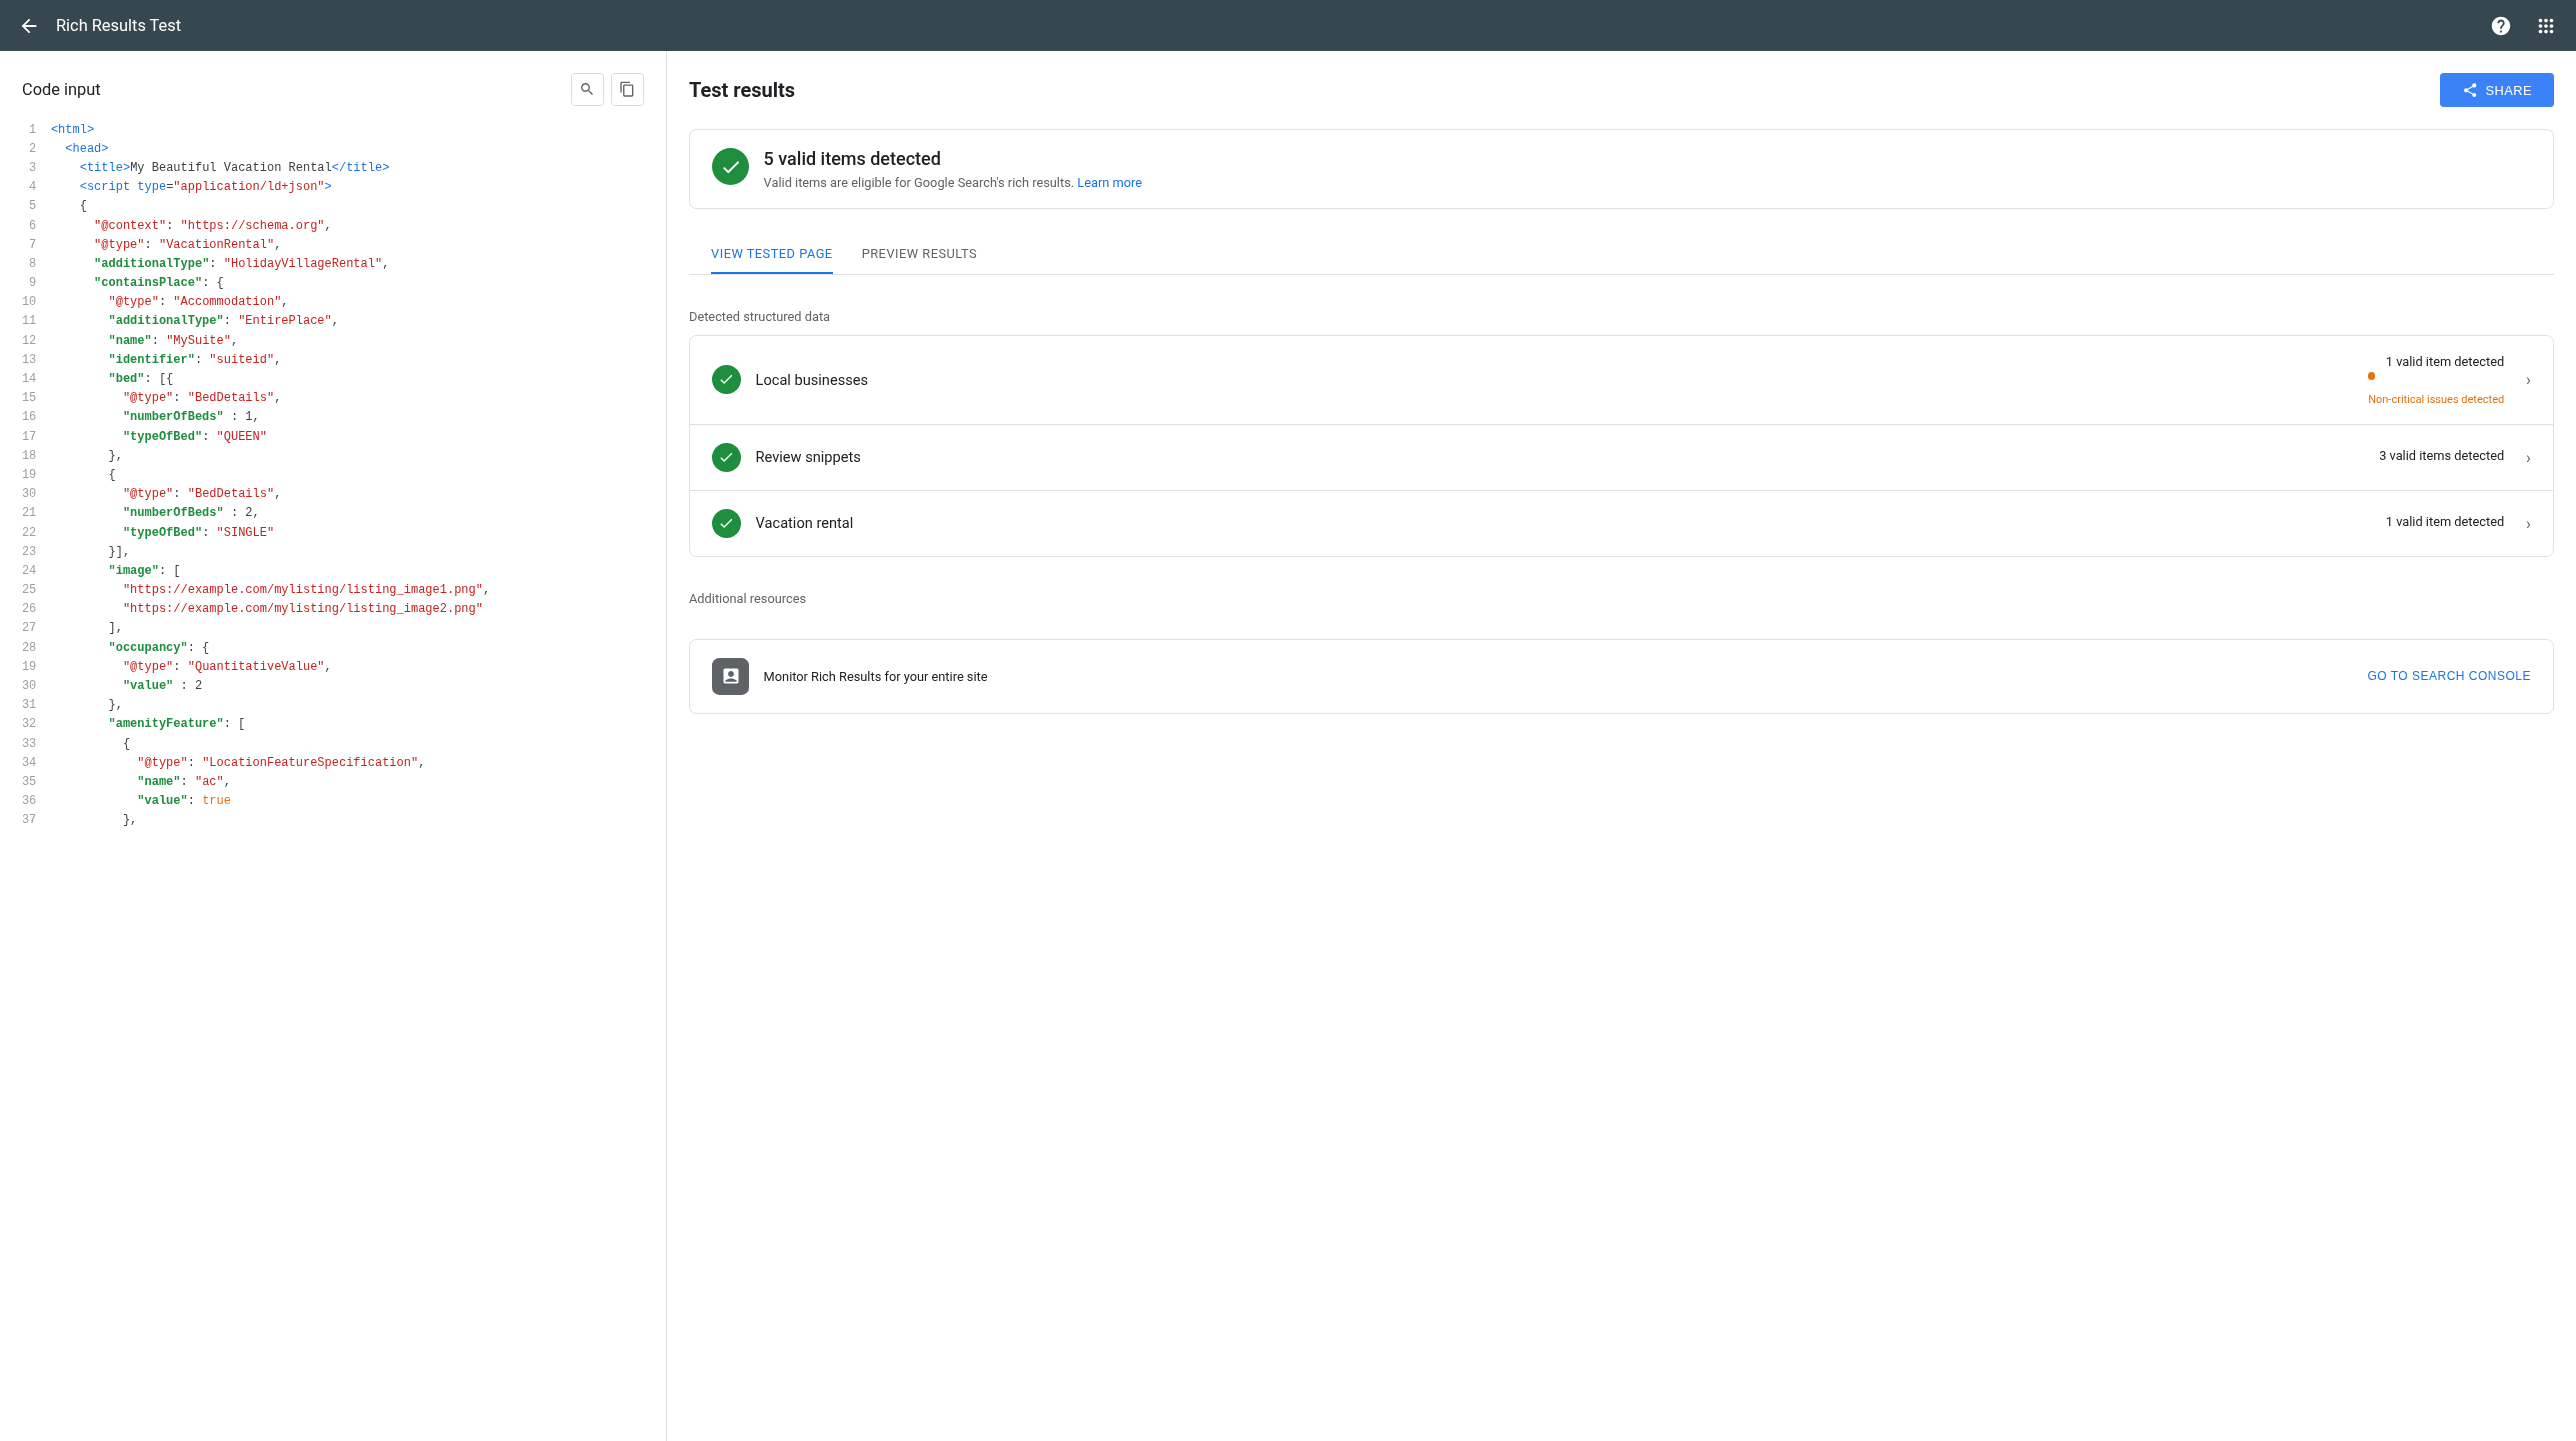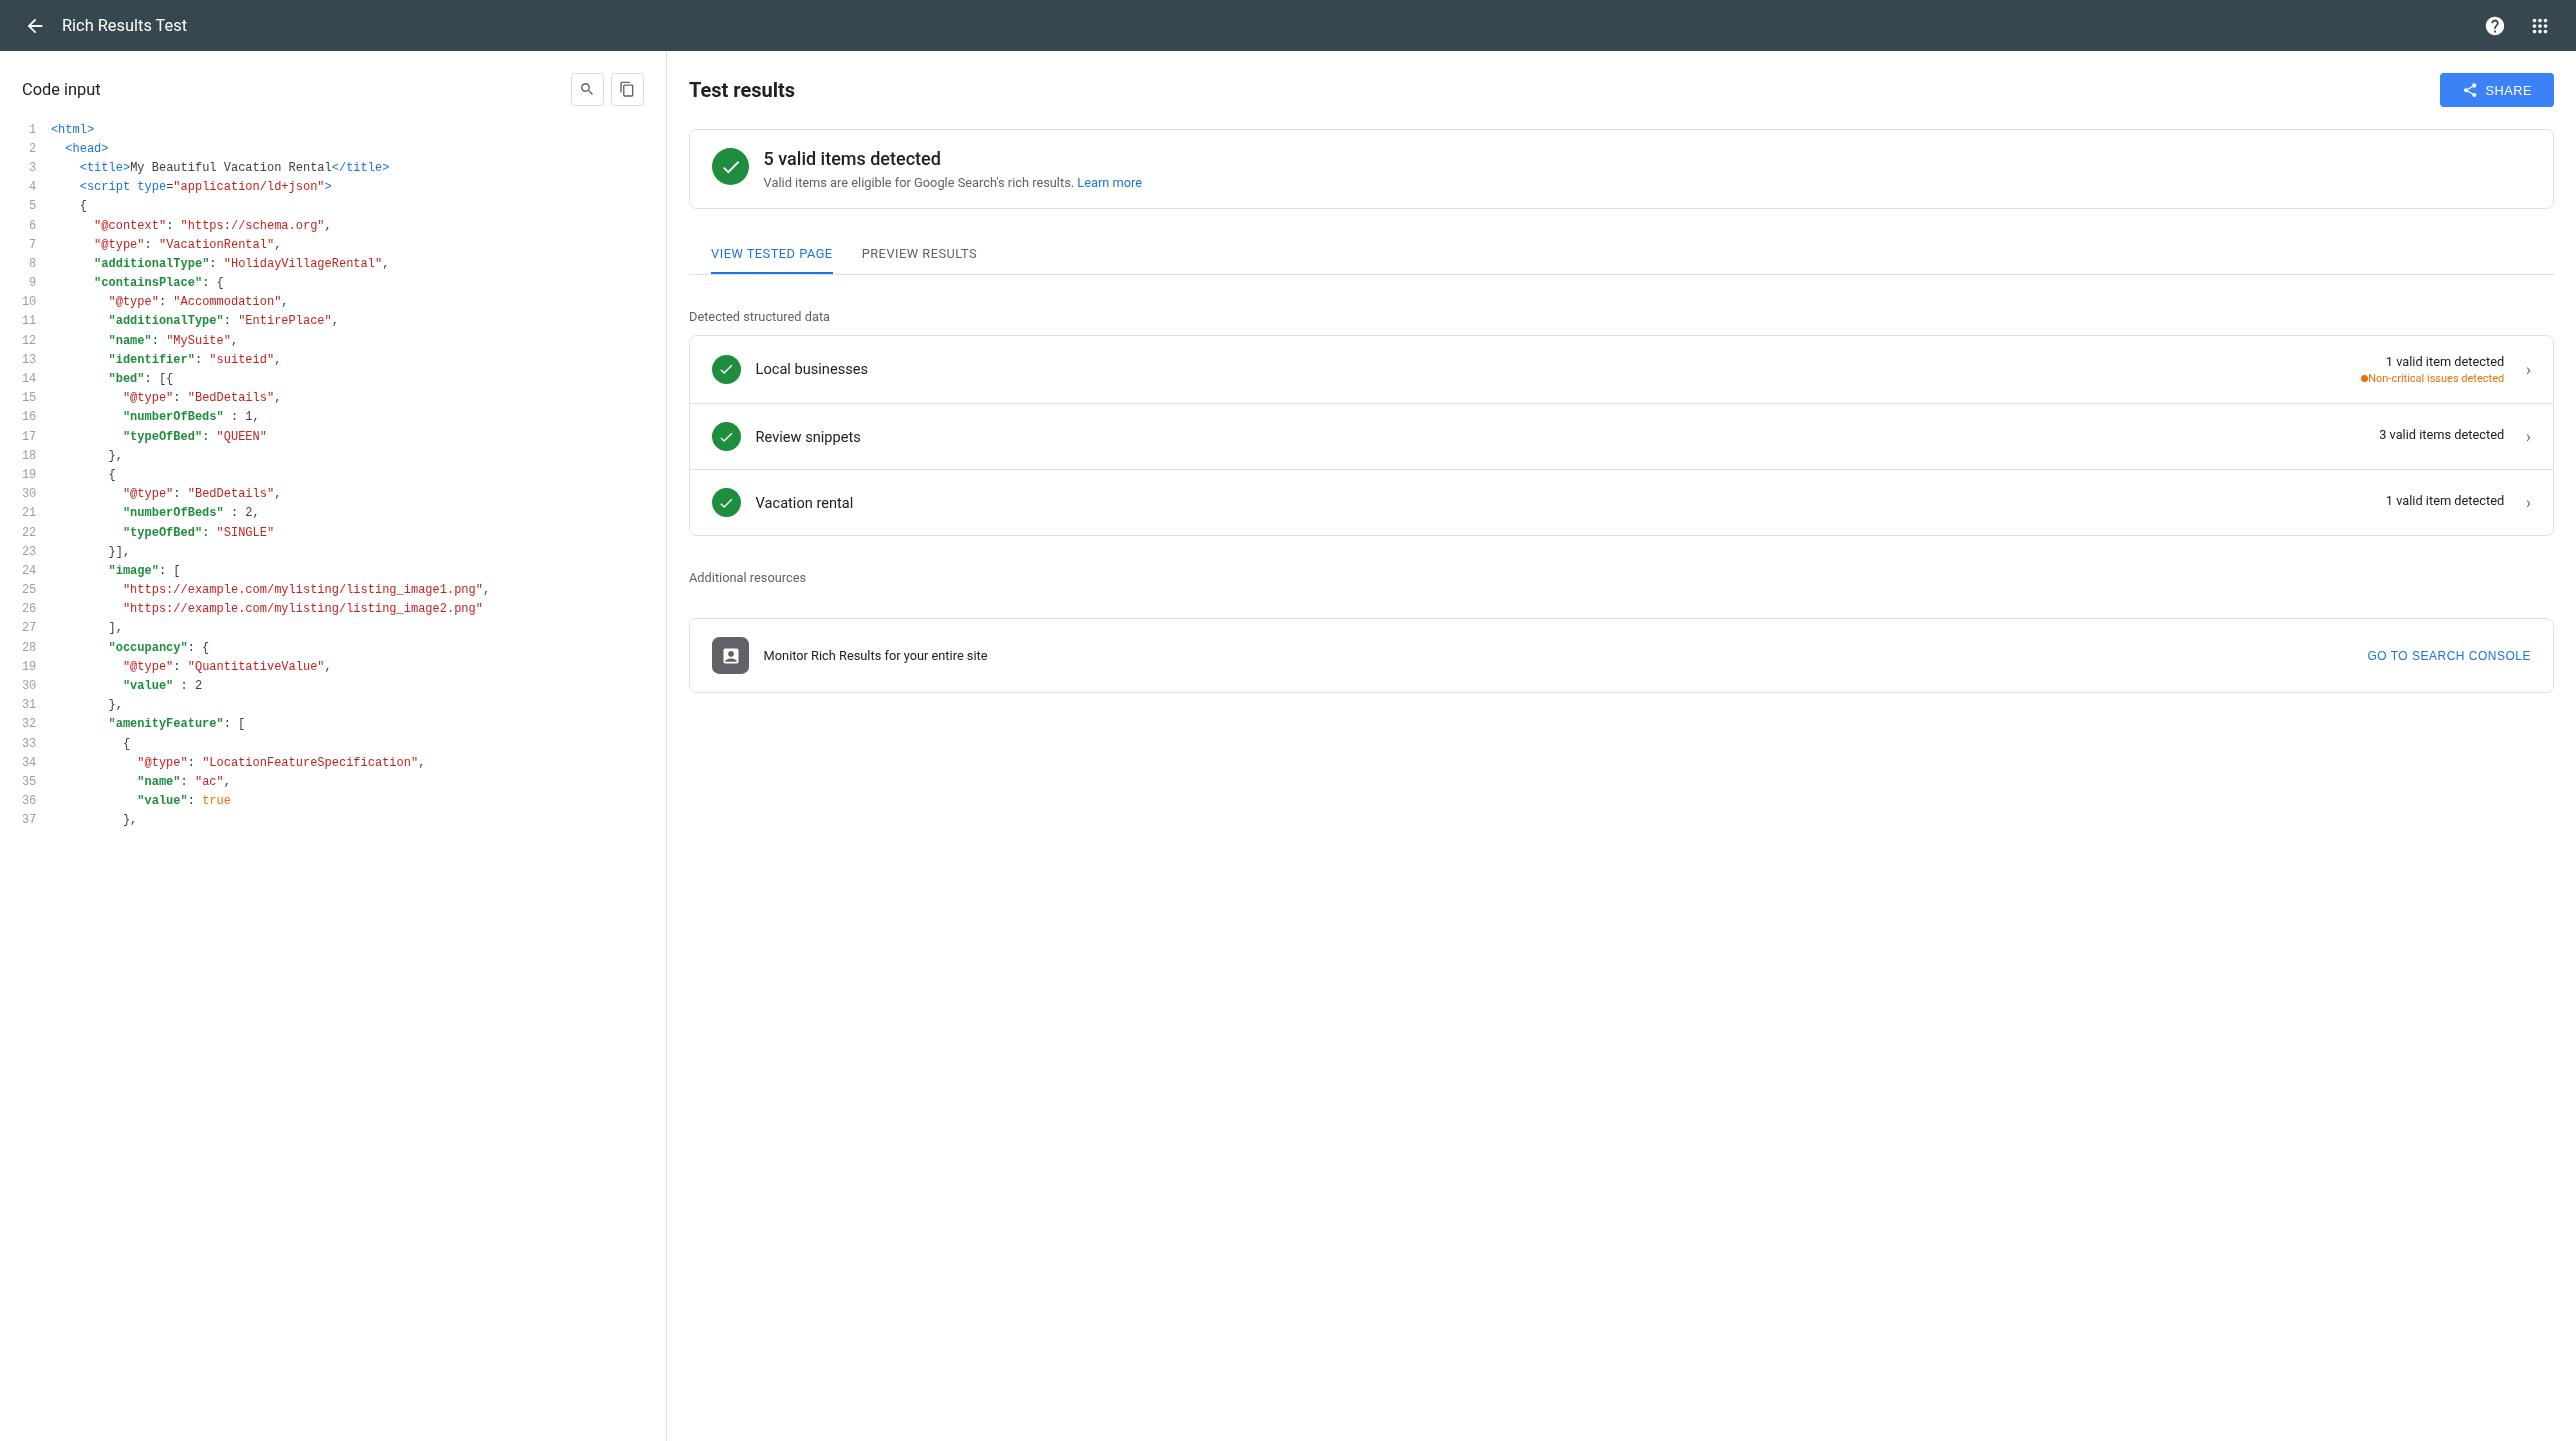--- a/index.html
+++ b/index.html
@@ -4,21 +4,21 @@
   <style>
     * { box-sizing: border-box; margin: 0; padding: 0; }
     body { font-family: 'Roboto', Arial, sans-serif; background: #f1f3f4; height: 100vh; display: flex; flex-direction: column; overflow: hidden; }
 
     
     .top-nav {
       background: #37474f;
       color: white;
       display: flex;
       align-items: center;
-      padding: 0 18px;
+      padding: 0 12px;
       height: 51px;
       flex-shrink: 0;
       gap: 11px;
     }
     .top-nav .back-btn {
       background: none;
       border: none;
       color: white;
       cursor: pointer;
       display: flex;
@@ -268,22 +268,22 @@
     }
     .data-item-count {
       font-size: 12.8px;
       color: #202124;
       margin-bottom: 3.7px;
     }
     .data-item-warning {
       font-size: 11px;
       color: #e8710a;
       display: flex;
-      align-items: center;
-      gap: 0;
+      gap: 13px;
+      flex-direction: column;
     }
     .warning-dot {
       width: 7.3px;
       height: 7.3px;
       background: #e8710a;
       border-radius: 50%;
       flex-shrink: 0;
     }
     .chevron {
       color: #5f6368;

